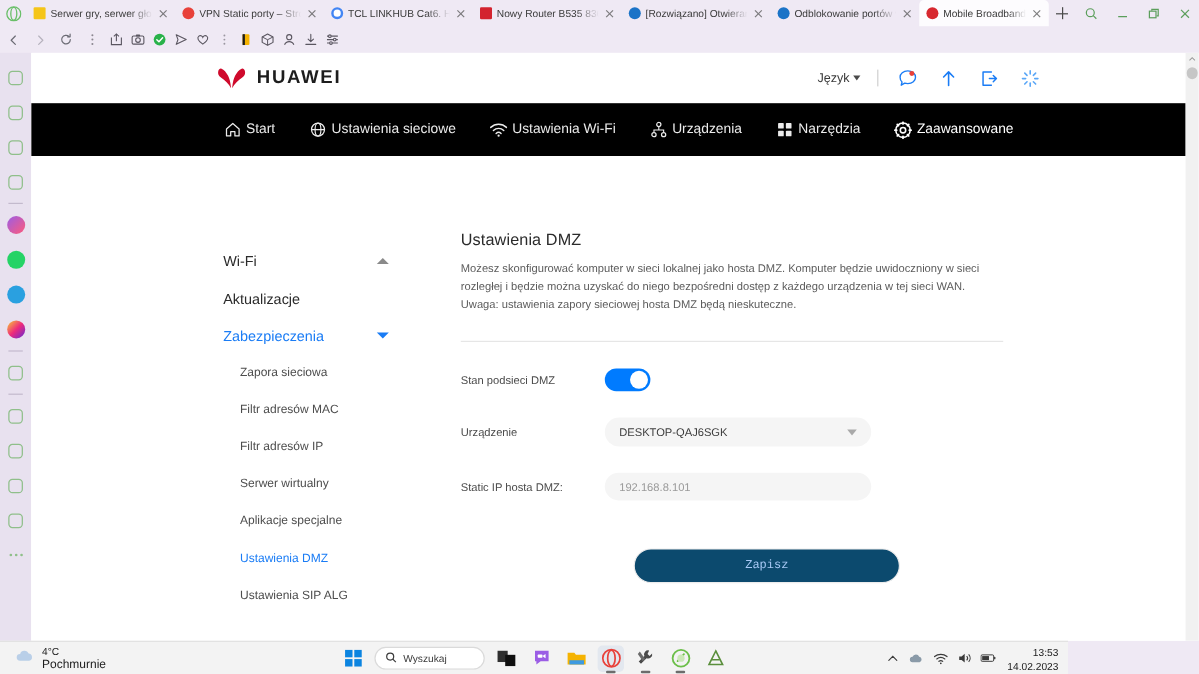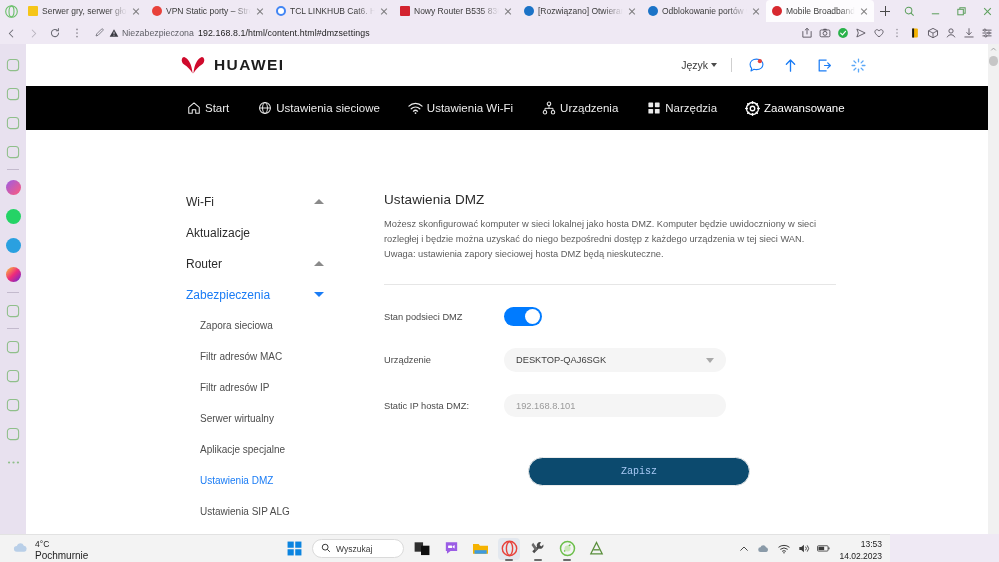--- a/index.html
+++ b/index.html
@@ -104,21 +104,21 @@
     background: #000000; display: flex; align-items: center;
   }
   .nav-items { display: flex; align-items: center; margin-left: 160px; gap: 28px; }
   .nav-item { display: flex; align-items: center; gap: 4px; color: #ffffff; font-size: 11.5px; opacity: .92; }
   .nav-item.active { opacity: 1; font-weight: 400; }
   .nav-item .nicon { width: 15px; height: 15px; display: flex; align-items: center; justify-content: center; }
 
   .hw-body { position: absolute; left: 0; top: 86px; width: 962px; height: 404px; background: #fff; }
 
   
-  .menu { position: absolute; left: 160px; top: 56px; width: 166px; }
+  .menu { position: absolute; left: 160px; top: 72px; width: 166px; }
   .menu-group {
     height: 31px; display: flex; align-items: center; justify-content: space-between;
     font-size: 12px; color: #2b2b2b; padding-right: 28px;
   }
   .menu-group.active { color: #1a7cf5; }
   .menu-group .arrow { width: 0; height: 0; border-left: 5px solid transparent; border-right: 5px solid transparent; }
   .menu-group .arrow.up { border-bottom: 5px solid #8a8a8a; }
   .menu-group .arrow.down { border-top: 5px solid #1a7cf5; }
   .menu-sub { height: 31px; display: flex; align-items: center; font-size: 10px; color: #4d4d4d; padding-left: 14px; }
   .menu-sub.active { color: #1a7cf5; }
@@ -264,36 +264,20 @@
           <path d="M10.4 6.5a3.9 3.9 0 1 1-1.2-2.8" fill="none" stroke="#6b6b74" stroke-width="1.1" stroke-linecap="round"></path>
           <path d="M10.2 1.6 V4 H7.9" fill="none" stroke="#6b6b74" stroke-width="1.1" stroke-linecap="round" stroke-linejoin="round"></path>
         </svg>
     </div>
     <div class="nav-btn">
       <svg width="4" height="12" viewBox="0 0 4 12">
           <circle cx="2" cy="2.4" r="0.85" fill="#8a868f"></circle>
           <circle cx="2" cy="6" r="0.85" fill="#8a868f"></circle>
           <circle cx="2" cy="9.6" r="0.85" fill="#8a868f"></circle>
         </svg>
-    </div>
-    <div class="addr-field">
-      <span>
-        <svg width="11" height="11" viewBox="0 0 12 12">
-            <path d="M2.2 9.8 L3 7.5 L8.2 2.3 a1 1 0 0 1 1.5 1.5 L4.5 9 Z" fill="none" stroke="#6b6b74" stroke-width="0.9"></path>
-          </svg>
-      </span>
-      <span class="sec-warn">
-        <svg width="10" height="10" viewBox="0 0 12 12">
-            <path d="M6 1.4 L11.2 10.4 H0.8 Z" fill="#3a3a42"></path>
-            <rect x="5.5" y="4.4" width="1" height="3.1" fill="#efe9f4"></rect>
-            <rect x="5.5" y="8.2" width="1" height="1" fill="#efe9f4"></rect>
-          </svg>
-        <span>Niezabezpieczona</span>
-      </span>
-      <span class="url">192.168.8.1/html/content.html#dmzsettings</span>
     </div>
     <div class="addr-icons">
       <div class="aicon">
         <svg width="12" height="12" viewBox="0 0 13 13">
             <path d="M2 4.5 V11 H11 V4.5" fill="none" stroke="#5a5660" stroke-width="1"></path>
             <path d="M6.5 8 V1.6 M4.2 3.6 L6.5 1.4 L8.8 3.6" fill="none" stroke="#5a5660" stroke-width="1"></path>
           </svg>
       </div>
       <div class="aicon">
         <svg width="12" height="12" viewBox="0 0 13 13">
@@ -560,24 +544,20 @@
 
     <div class="hw-body">
       <div class="menu" id="side-menu">
           <div class="menu-group">
             <span>Wi-Fi</span>
             <span class="arrow up"></span>
           </div>
           <div class="menu-group">
             <span>Aktualizacje</span>
           </div>
-          <div class="menu-group">
-            <span>Router</span>
-            <span class="arrow up"></span>
-          </div>
           <div class="menu-group active">
             <span>Zabezpieczenia</span>
             <span class="arrow down"></span>
           </div>
           <div class="menu-sub">
             <span>Zapora sieciowa</span>
           </div>
           <div class="menu-sub">
             <span>Filtr adresów MAC</span>
           </div>

